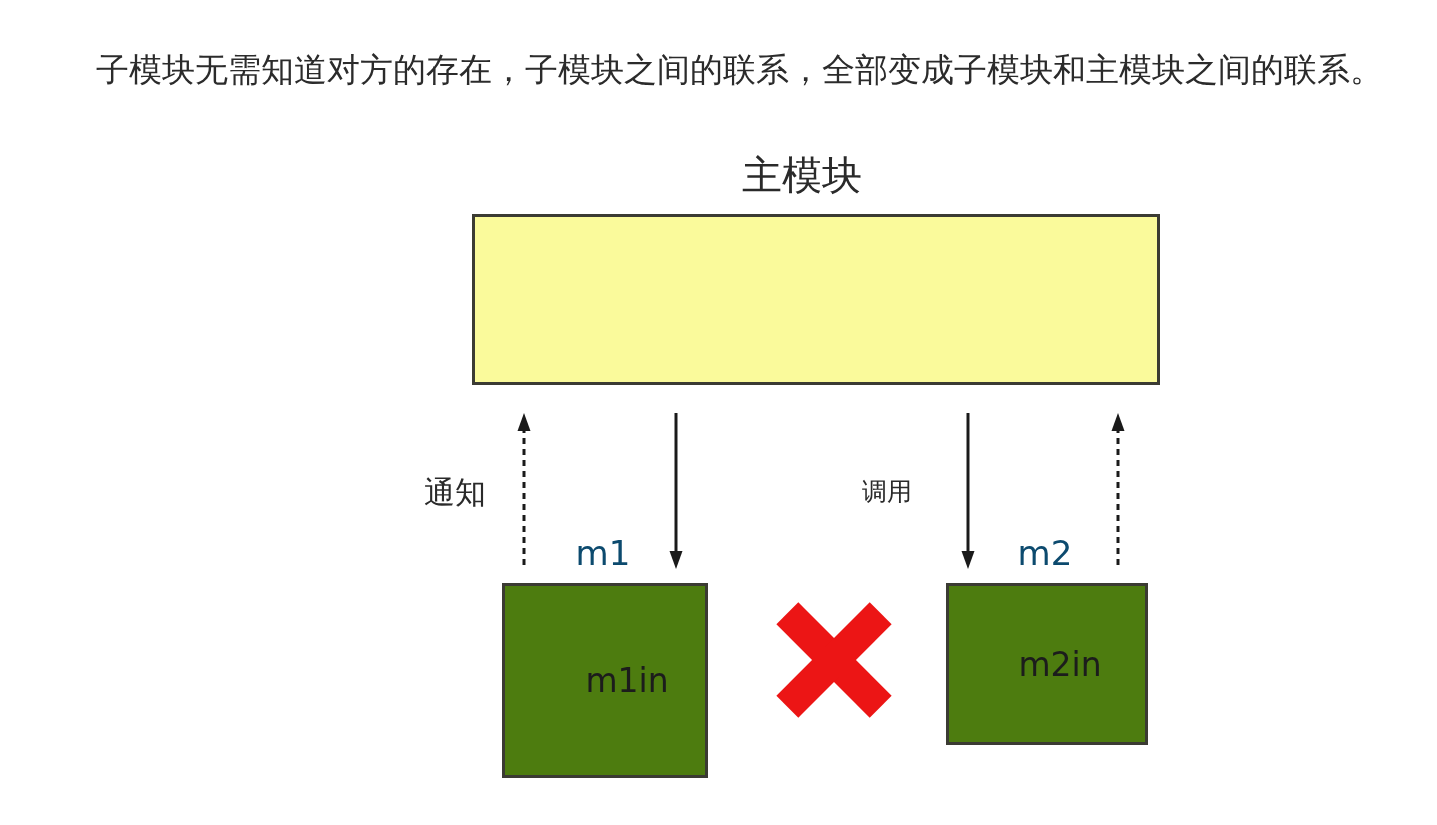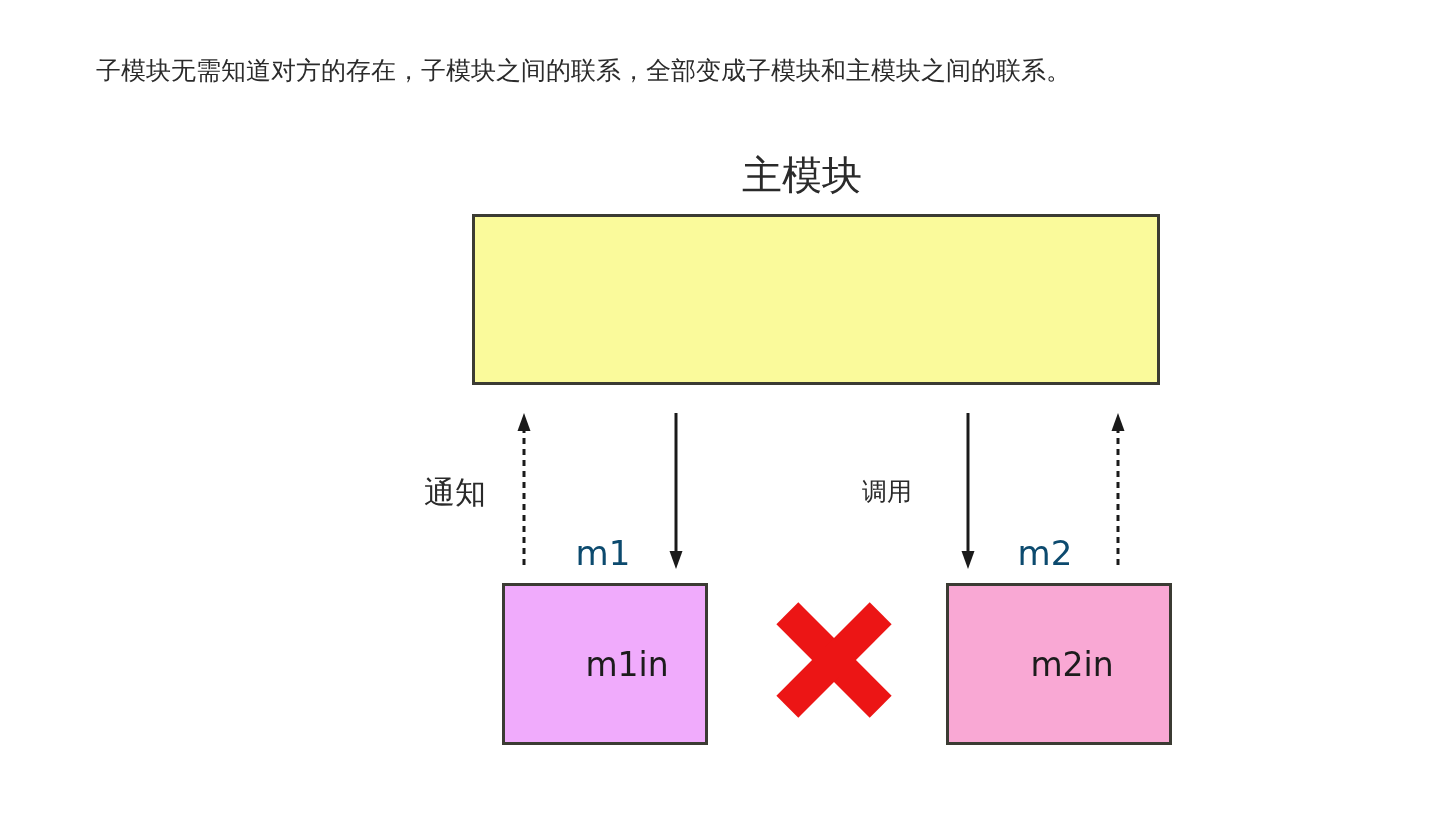--- a/index.html
+++ b/index.html
@@ -13,21 +13,21 @@
     width: 1437px;
     height: 825px;
     background: #ffffff;
     overflow: hidden;
   }
   .caption {
     position: absolute;
     left: 96px;
     top: 48px;
     width: 1280px;
-    font-size: 25px;
+    font-size: 33px;
     line-height: 44px;
     color: #2b2b2b;
     white-space: nowrap;
   }
   .label {
     position: absolute;
     color: #2a2a2a;
     white-space: nowrap;
   }
   .main-module-label {
@@ -74,30 +74,30 @@
     justify-content: center;
     font-family: "DejaVu Sans", sans-serif;
     font-size: 33px;
     color: #1c1c1c;
   }
   .sub-box span { padding-left: 26px; }
   .m1-box {
     left: 502px;
     top: 583px;
     width: 206px;
-    height: 162px;
-    background: #f0abfc;
+    height: 195px;
+    background: #4d7c0f;
     padding-left: 18px;
   }
   .m2-box {
     left: 946px;
     top: 583px;
-    width: 226px;
+    width: 202px;
     height: 162px;
-    background: #f9a8d4;
+    background: #4d7c0f;
   }
   .arrows-layer {
     position: absolute;
     left: 0;
     top: 0;
   }
   .cross-layer {
     position: absolute;
     left: 774px;
     top: 600px;

